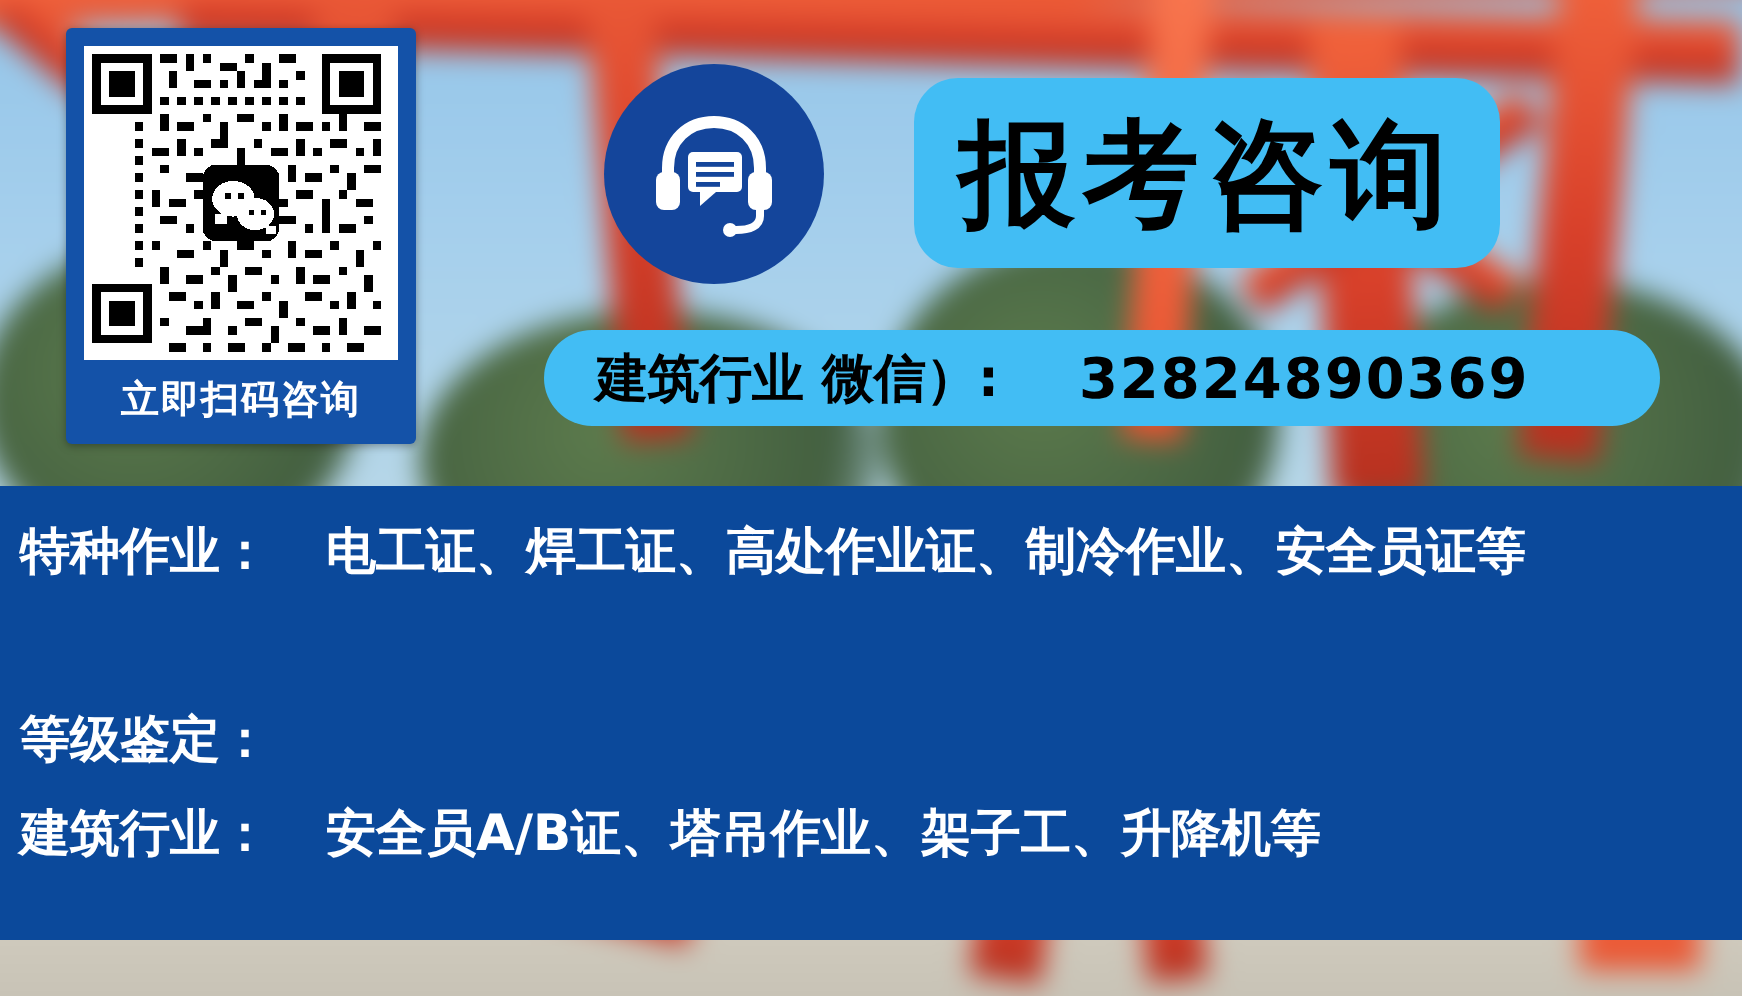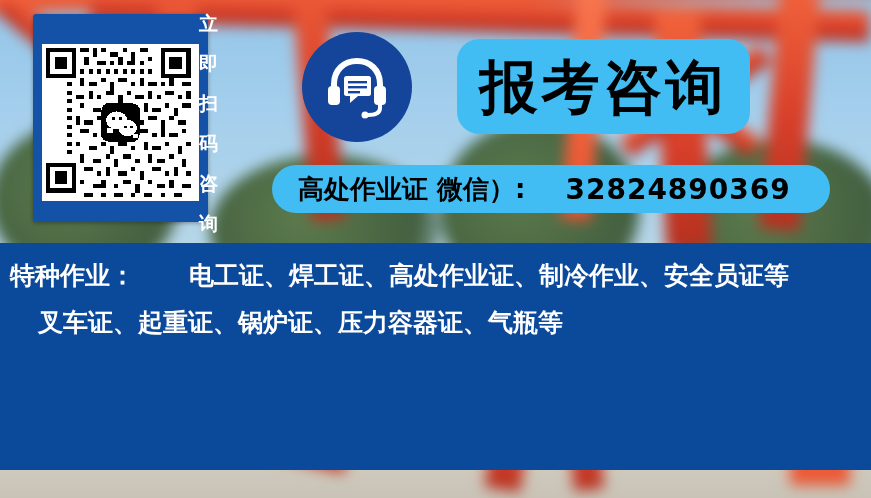--- a/index.html
+++ b/index.html
@@ -55,21 +55,21 @@
   .qr-card {
     position: absolute;
     left: 33px;
     top: 14px;
     width: 175px;
     height: 208px;
     background: #1452a8;
     border-radius: 3px;
     box-shadow: 0 1px 4px rgba(0,0,0,.35);
     display: flex;
-    flex-direction: row;
+    flex-direction: column;
     align-items: center;
     box-sizing: border-box;
     padding: 9px 9px 0 9px;
   }
   .qr-white {
     width: 157px;
     height: 157px;
     background: #ffffff;
     display: block;
     position: relative;
@@ -160,21 +160,20 @@
   }
   .info-row {
     display: flex;
     align-items: baseline;
     color: #ffffff;
     font-size: 25px;
     font-weight: bold;
     padding: 0 0 0 10px;
     height: 47px;
     white-space: nowrap;
-    gap: 26px;
   }
   .row-label { letter-spacing: 0px; }
   .row-value { margin-left: 28px; letter-spacing: 0px; }
 </style>
 </head>
 <body>
 
 <div id="banner">
 
   <div class="photo-layer">
@@ -396,29 +395,33 @@
         <rect x="28" y="41" width="12" height="2.4"></rect>
       </g>
     </svg>
   </div>
 
   <div class="title-badge">
     <span>报考咨询</span>
   </div>
 
   <div class="phone-pill">
-    <span class="phone-label">高处作业证 微信）:</span>
+    <span class="phone-label">建筑行业 微信）:</span>
     <span class="phone-number">32824890369</span>
   </div>
 
   <div class="info-panel">
     <div class="info-row">
       <span class="row-label">特种作业：</span>
       <span class="row-value">电工证、焊工证、高处作业证、制冷作业、安全员证等</span>
     </div>
     <div class="info-row">
-      <span class="row-value">叉车证、起重证、锅炉证、压力容器证、气瓶等</span>
     </div>
     <div class="info-row">
+      <span class="row-label">等级鉴定：</span>
+    </div>
+    <div class="info-row">
+      <span class="row-label">建筑行业：</span>
+      <span class="row-value">安全员A/B证、塔吊作业、架子工、升降机等</span>
     </div>
   </div>
 
 </div>
 
 </body></html>

